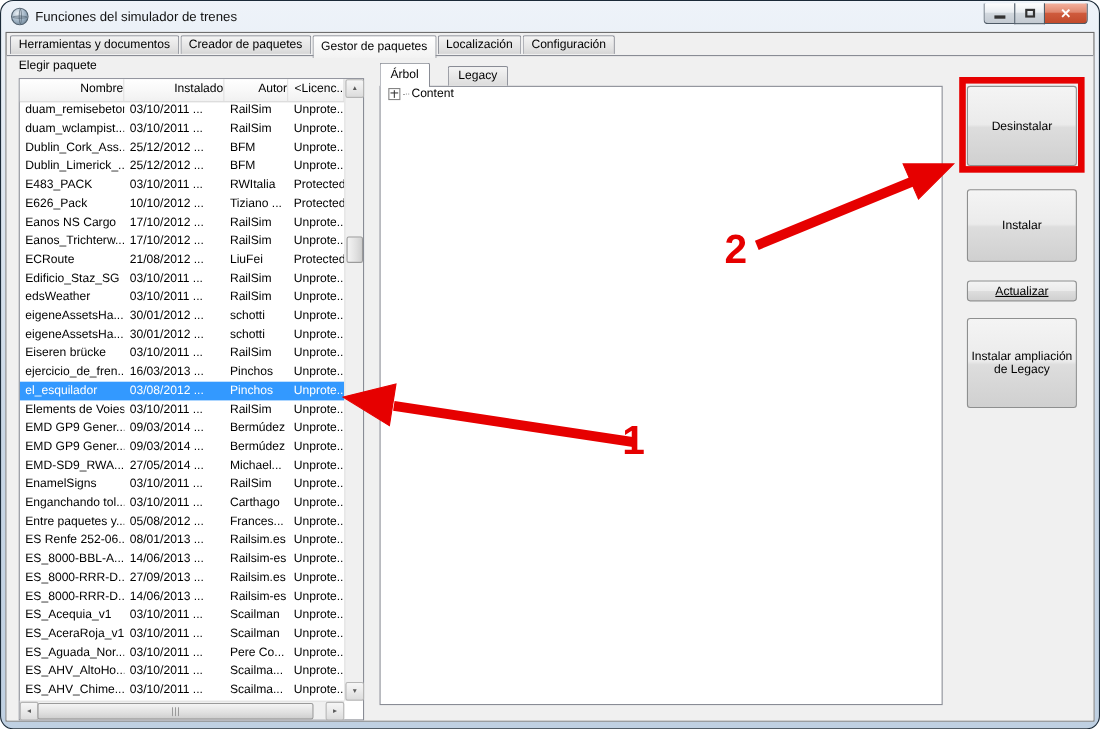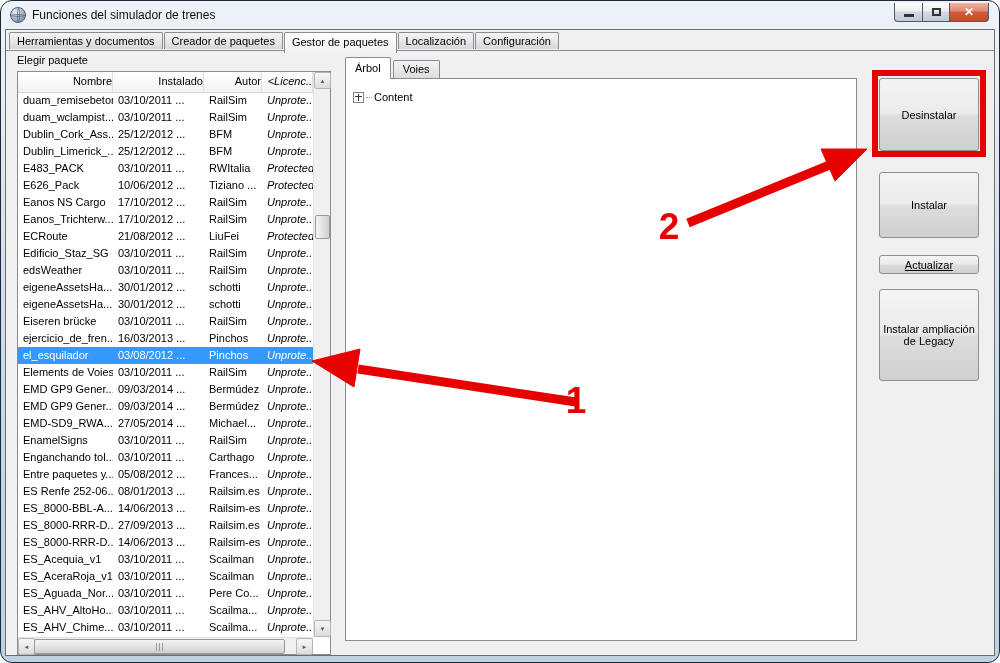--- a/index.html
+++ b/index.html
@@ -38,57 +38,57 @@
   .pkg-table{position:absolute;left:11px;top:20px;width:314px;height:584px;background:#fff;border:1px solid #898c95;box-sizing:border-box;}
   .thead{position:absolute;left:0;top:0;right:17px;height:20px;display:flex;background:linear-gradient(#ffffff,#f7f7f7 60%,#f1f1f1);
     border-bottom:1px solid #d5d5d5;font-size:11px;color:#000;}
   .hcell{line-height:19px;padding-left:5px;border-right:1px solid #e0e0e0;box-sizing:border-box;white-space:nowrap;overflow:hidden;text-align:right;}
   .rows{position:absolute;left:0;top:20px;right:17px;bottom:17px;overflow:hidden;font-size:11px;}
   .trow{display:flex;height:17px;line-height:17px;white-space:nowrap;}
   .trow.selected{background:var(--sel,#3399ff);color:#fff;}
   .c1{width:95px;padding-left:5px;overflow:hidden;box-sizing:border-box;}
   .c2{width:91px;padding-left:5px;overflow:hidden;box-sizing:border-box;}
   .c3{width:58px;padding-left:5px;overflow:hidden;box-sizing:border-box;}
-  .c4{flex:1;padding-left:5px;overflow:hidden;font-style:italic;}
+  .c4{flex:1;padding-left:5px;overflow:hidden;}
 
   
   .vscroll{position:absolute;top:0;right:0;width:17px;bottom:17px;background:#f0f0f0;border-left:1px solid #e2e2e2;box-sizing:border-box;}
   .hscroll{position:absolute;left:0;bottom:0;right:17px;height:17px;background:#f0f0f0;border-top:1px solid #e2e2e2;box-sizing:border-box;display:flex;align-items:center;}
   .sbtn{width:17px;height:17px;box-sizing:border-box;border:1px solid #b5b5b5;border-radius:2px;
     background:linear-gradient(#f6f6f6,#eaeaea 50%,#dcdcdc);color:#5a5a5a;font-size:6px;display:flex;align-items:center;justify-content:center;}
   .vscroll .up{position:absolute;top:0;left:0;}
   .vscroll .down{position:absolute;bottom:0;left:0;}
   .vthumb{position:absolute;left:1px;top:143px;width:15px;height:24px;border:1px solid #9a9a9a;border-radius:2px;
     background:linear-gradient(90deg,#f4f4f4,#e0e0e0 60%,#cfcfcf);box-sizing:border-box;}
   .hthumb{position:absolute;left:16px;top:1px;width:251px;height:15px;border:1px solid #9a9a9a;border-radius:2px;
     background:linear-gradient(#f4f4f4,#e0e0e0 60%,#cfcfcf);box-sizing:border-box;display:flex;align-items:center;justify-content:center;}
   .grip{width:8px;height:8px;background:repeating-linear-gradient(90deg,#9a9a9a 0 1px,transparent 1px 3px);}
   .hscroll .left{position:absolute;left:0;top:0;}
   .hscroll .right{position:absolute;right:0;top:0;}
 
   
   .viewer-tabs{position:absolute;left:339px;top:6px;height:21px;display:flex;align-items:flex-end;z-index:2;}
   .vtab{height:17px;line-height:16px;padding:0 9px;font-size:11px;border:1px solid #898c95;border-bottom:none;border-radius:2px 2px 0 0;
-    background:linear-gradient(#f4f4f4,#dcdcdc);margin-right:2px;}
+    background:linear-gradient(#f4f4f4,#dcdcdc);margin-right:16px;}
   .vtab.active{height:21px;line-height:20px;background:#fff;margin-bottom:-1px;z-index:3;position:relative;}
   .tree-panel{position:absolute;left:339px;top:27px;width:512px;height:563px;background:#fff;border:1px solid #898c95;box-sizing:border-box;}
-  .tree-node{display:flex;align-items:center;margin:12px 0 0 7px;font-size:11px;gap:2px;}
+  .tree-node{display:flex;align-items:center;margin:0 0 0 7px;font-size:11px;gap:2px;}
   .expander{width:9px;height:9px;border:1px solid #848484;background:#fff;position:relative;box-sizing:content-box;}
   .expander:before{content:"";position:absolute;left:1px;top:3.5px;width:7px;height:1px;background:#3c3c3c;}
   .expander:after{content:"";position:absolute;left:3.5px;top:1px;width:1px;height:7px;background:#3c3c3c;}
   .tree-dots{width:6px;border-top:1px dotted #a0a0a0;height:0;}
 
   
   .abtn{position:absolute;left:873px;width:100px;border:1px solid #8e8f8f;border-radius:3px;font-size:11px;color:#000;
     background:linear-gradient(#f4f4f4,#ebebeb 48%,#dddddd 52%,#d0d0d0);display:flex;align-items:center;justify-content:center;
     text-align:center;box-sizing:border-box;font-family:"Liberation Sans",sans-serif;padding:2px;}
   .abtn.uninstall{top:27px;height:73px;}
   .abtn.install{top:121px;height:66px;}
   .abtn.update{top:204px;height:19px;text-decoration:underline;}
-  .abtn.legacy{top:238px;height:92px;}
+  .abtn.legacy{top:238px;height:82px;}
 
   
   .anno-svg{position:absolute;left:0;top:0;width:1000px;height:663px;pointer-events:none;z-index:50;}
   .anno-shape{stroke:var(--red,#e60000);fill:var(--red,#e60000);}
   .anno-line{stroke:var(--red,#e60000);stroke-width:9;fill:none;}
   .anno-rect{stroke:var(--red,#e60000);stroke-width:6;fill:none;}
   .anno-text{fill:var(--red,#e60000);font-family:"Liberation Sans",sans-serif;font-size:37px;font-weight:bold;}
 </style>
 </head>
 <body>
@@ -155,21 +155,21 @@
     <span class="c4">Unprote..</span>
   </div>
             <div class="trow">
     <span class="c1">E483_PACK</span>
     <span class="c2">03/10/2011 ...</span>
     <span class="c3">RWItalia</span>
     <span class="c4">Protected</span>
   </div>
             <div class="trow">
     <span class="c1">E626_Pack</span>
-    <span class="c2">10/06/2012 ...</span>
+    <span class="c2">10/10/2012 ...</span>
     <span class="c3">Tiziano ...</span>
     <span class="c4">Protected</span>
   </div>
             <div class="trow">
     <span class="c1">Eanos NS Cargo</span>
     <span class="c2">17/10/2012 ...</span>
     <span class="c3">RailSim</span>
     <span class="c4">Unprote..</span>
   </div>
             <div class="trow">
@@ -333,21 +333,21 @@
           <div class="sbtn left">◄</div>
           <div class="hthumb">
               <span class="grip"></span>
             </div>
           <div class="sbtn right">►</div>
         </div>
       </div>
 
       <div class="viewer-tabs" id="viewer-tabs">
           <div class="vtab active">Árbol</div>
-          <div class="vtab">Voies</div>
+          <div class="vtab">Legacy</div>
         </div>
       <div class="tree-panel">
         <div class="tree-node">
           <span class="expander"></span>
           <span class="tree-dots"></span>
           <span>Content</span>
         </div>
       </div>
 
       <button class="abtn uninstall">Desinstalar</button>

